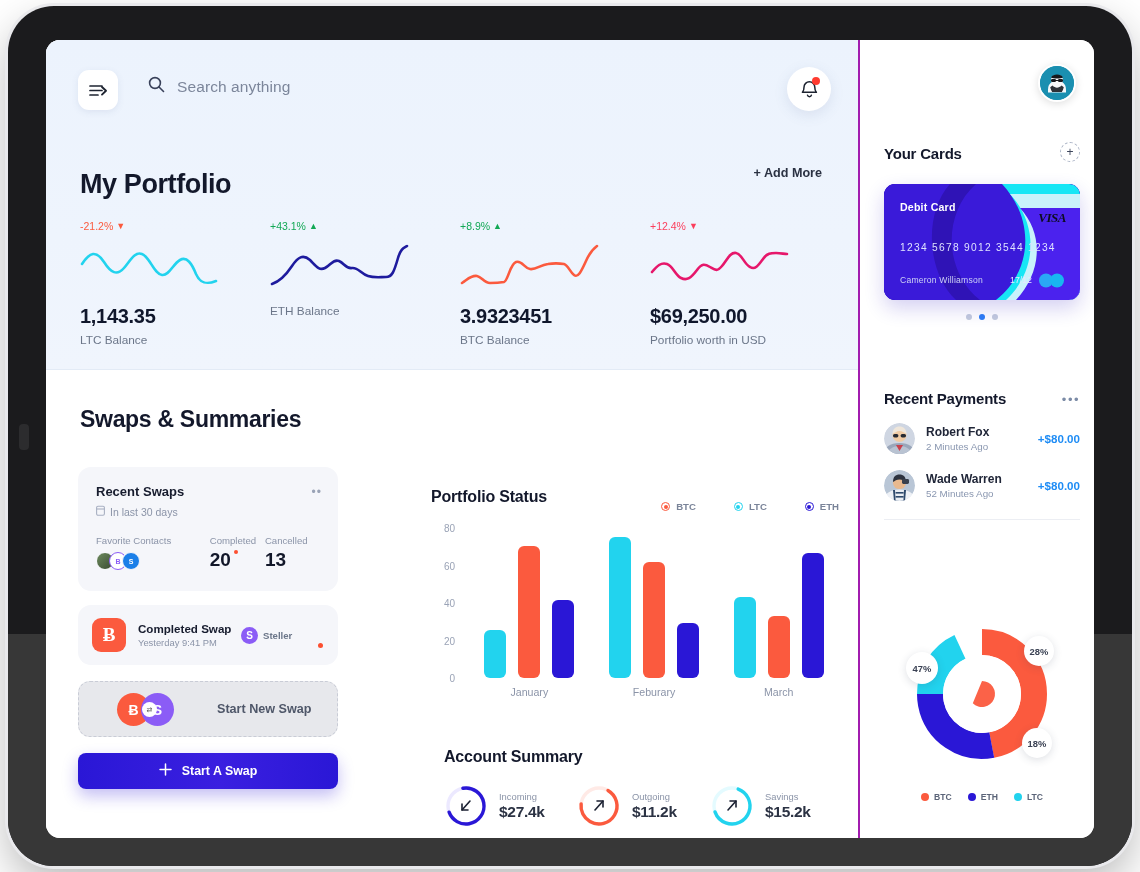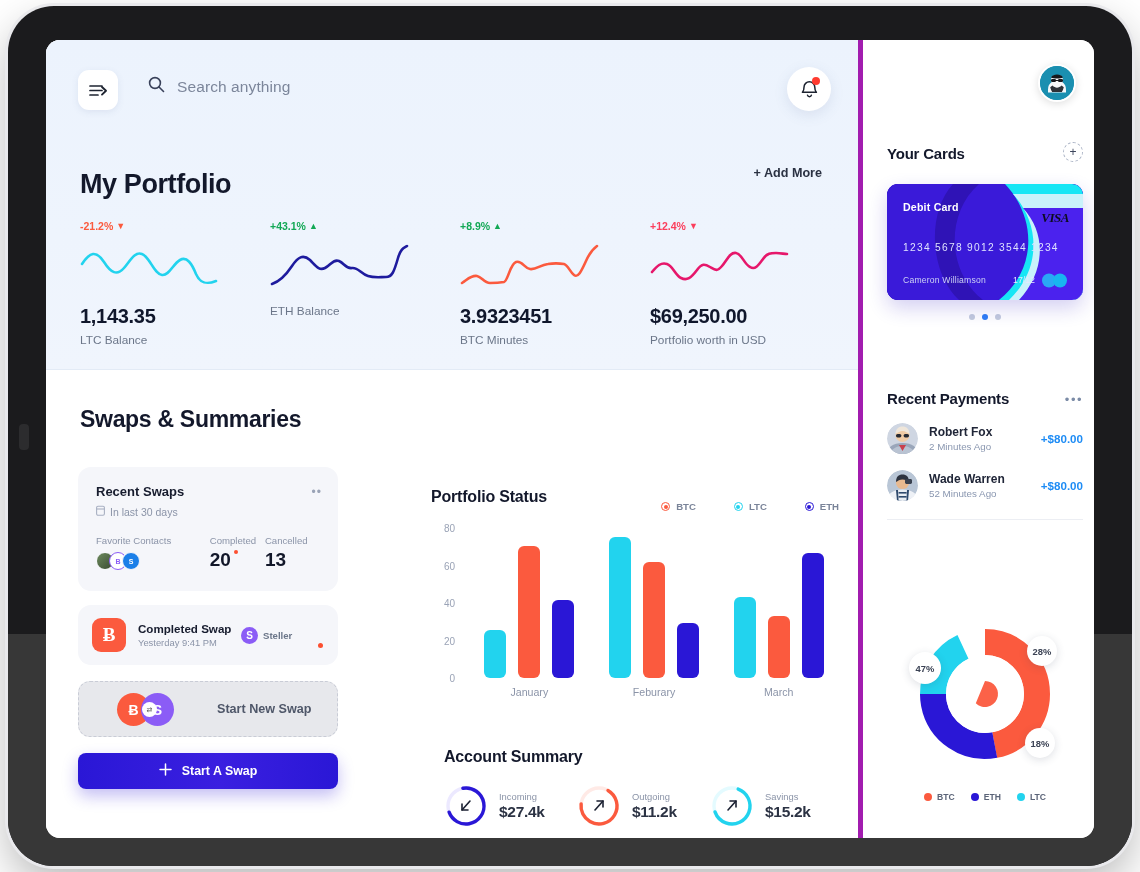--- a/index.html
+++ b/index.html
@@ -72,21 +72,21 @@
     position: absolute; left: 34px; top: 129px;
     font-size: 27px; font-weight: 700; color: #13182b; letter-spacing: -.4px;
   }
   .add-more {
     position: absolute; right: 36px; top: 126px;
     font-size: 12.6px; font-weight: 700; color: #2a3142; cursor: pointer;
     background: none; border: none; font-family: inherit;
   }
   .stats { position: absolute; left: 34px; top: 180px; width: 760px; display: flex; }
   .stat { width: 202px; position: relative; }
-  .stat-chg { font-size: 10.5px; font-weight: 700; display: flex; align-items: center; gap: 3px; }
+  .stat-chg { font-size: 10.5px; font-weight: 400; display: flex; align-items: center; gap: 3px; }
   .stat-chg .tri { font-size: 9px; }
   .spark { margin-top: 7px; height: 56px; width: 140px; }
   .stat-val { margin-top: 6px; font-size: 20px; font-weight: 700; color: #10172c; letter-spacing: -.3px; }
   .stat-lbl { margin-top: 5px; font-size: 11.8px; color: #6b7689; }
 
   
   .swaps-title {
     position: absolute; left: 34px; top: 366px;
     font-size: 23px; font-weight: 700; color: #13182b; letter-spacing: -.3px;
   }
@@ -165,21 +165,21 @@
   .acct { position: absolute; left: 398px; top: 708px; width: 400px; }
   .acct-title { font-size: 16px; font-weight: 700; color: #13182b; letter-spacing: -.2px;}
   .acct-row { margin-top: 18px; display: flex; }
   .acct-item { width: 133px; display: flex; align-items: center; }
   .ring-wrap { position: relative; width: 44px; height: 44px; }
   .acct-txt { margin-left: 11px; }
   .acct-cap { font-size: 9.4px; color: #8b94a8; }
   .acct-val { margin-top: 1px; font-size: 15.5px; font-weight: 700; color: #2b3243; letter-spacing: -.3px;}
 
   
-  .side { width: 236px; height: 100%; background: #fff; border-left: 5px solid #a21caf; position: relative; }
+  .side { width: 236px; height: 100%; background: #fff; border-left: 2px solid #a21caf; position: relative; }
   .avatar-top { position: absolute; right: 18px; top: 24px; width: 38px; height: 38px; border-radius: 50%;
     background: #1a8fb0; overflow: hidden; border: 2px solid #fff; box-shadow: 0 2px 8px rgba(0,0,0,.13); }
   .side-h { font-size: 15px; font-weight: 700; color: #13182b; letter-spacing: -.2px; }
   .cards-sec { position: absolute; left: 24px; top: 105px; width: 196px; }
   .plus-circle { position: absolute; right: 0; top: -3px; width: 20px; height: 20px; border-radius: 50%;
     border: 1.3px dashed #a9b2c4; display:flex;align-items:center;justify-content:center; color:#3d465c; font-size: 12px; cursor:pointer;}
   .credit-card { margin-top: 22px; width: 100%; height: 116px; border-radius: 11px; overflow: hidden; position: relative;
      background: #3214d8; box-shadow: 0 8px 20px rgba(40,20,190,.20); }
   .cc-label { position: absolute; left: 16px; top: 17px; font-size: 10.6px; font-weight: 700; color: #fff; letter-spacing:.2px;}
   .cc-visa { position: absolute; right: 14px; top: 26px; font-size: 13px; font-style: italic; font-weight: 700; color: #0c0c20;
@@ -278,21 +278,21 @@
 
         <div class="stat">
           <div class="stat-chg" style="color:#12a855">
             <span>+8.9%</span>
             <span class="tri">▲</span>
           </div>
           <svg class="spark" viewBox="0 0 140 50">
             <path d="M2,41 C7,38 11,33 17,34 C22,35 24,41 30,41 C36,41 38,41 44,40 C48,39 50,22 56,20 C62,18 64,26 70,27 C76,28 80,23 88,22 C94,21 98,21 104,22 C108,23 110,30 114,33 C118,36 121,30 126,19 C130,10 133,7 137,4" fill="none" stroke="#fb5a3e" stroke-width="2.6" stroke-linecap="round" stroke-linejoin="round"></path>
           </svg>
           <div class="stat-val">3.9323451</div>
-          <div class="stat-lbl">BTC Minutes</div>
+          <div class="stat-lbl">BTC Balance</div>
         </div>
 
         <div class="stat">
           <div class="stat-chg" style="color:#fb3e5c">
             <span>+12.4%</span>
             <span class="tri">▼</span>
           </div>
           <svg class="spark" viewBox="0 0 140 50">
             <path d="M2,30 C7,24 11,20 17,22 C23,24 25,33 31,36 C37,39 41,36 47,28 C52,21 55,22 60,25 C65,28 67,30 72,24 C77,18 80,10 86,11 C92,12 94,22 100,25 C105,28 108,24 113,17 C117,11 121,11 126,11 C131,11 134,12 137,12" fill="none" stroke="#e6176b" stroke-width="2.6" stroke-linecap="round" stroke-linejoin="round"></path>
           </svg>

